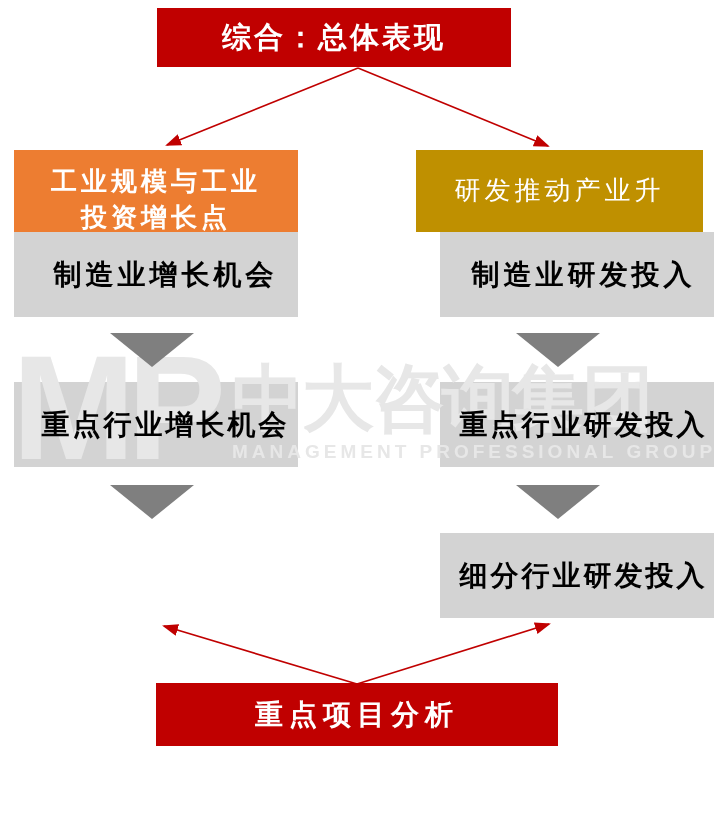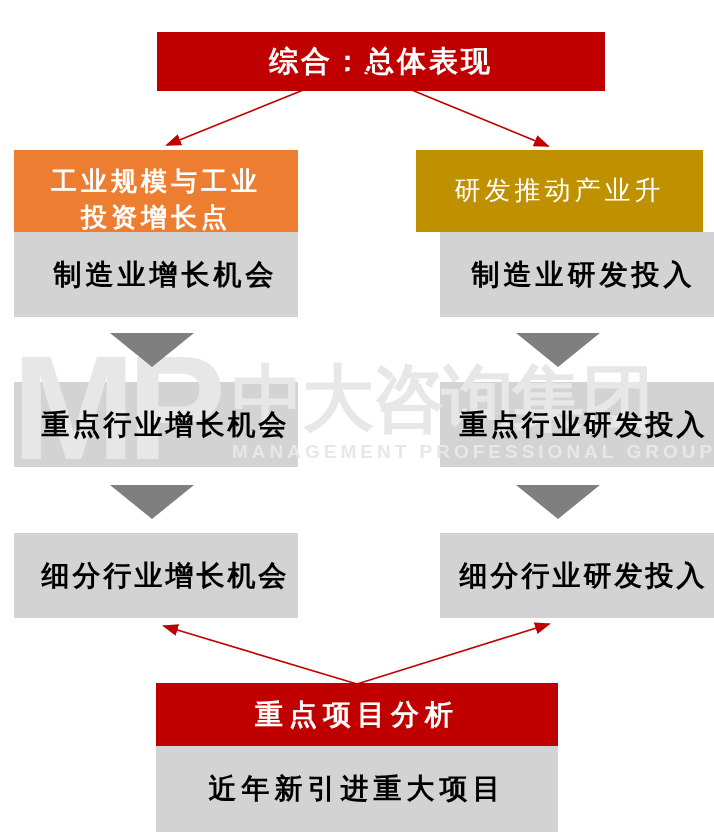--- a/index.html
+++ b/index.html
@@ -22,21 +22,21 @@
 
   
   .node{position:absolute;display:flex;align-items:center;justify-content:center;
         text-align:center;}
   .node span{position:relative;z-index:2;}
   .red-box{background:var(--red);color:var(--text-light);font-weight:bold;}
   .orange-box{background:var(--orange);color:var(--text-light);font-weight:bold;}
   .gold-box{background:var(--gold);color:var(--text-light);font-weight:normal;}
   .gray-box{background:var(--gray-box);color:var(--text-dark);font-weight:bold;}
 
-  .top-box{left:157px;top:8px;width:448px;height:59px;font-size:29px;letter-spacing:3px;margin-top:24px;}
+  .top-box{left:157px;top:8px;width:354px;height:59px;font-size:29px;letter-spacing:3px;}
   .header-box{flex-direction:column;font-size:26px;line-height:36px;letter-spacing:4px;}
   .hdr-left{left:14px;top:150px;width:284px;height:99px;}
   .hdr-right{left:416px;top:150px;width:287px;height:82px;}
 
   .col-left{left:14px;width:284px;padding-left:19px;}
   .col-right{left:440px;width:287px;}
   .row1{top:232px;height:85px;font-size:28px;letter-spacing:4px;}
   .row2{top:382px;height:85px;font-size:28px;letter-spacing:3px;}
   .row3{top:533px;height:85px;font-size:28px;letter-spacing:3px;}
 
@@ -89,39 +89,33 @@
     <span>投资增长点</span>
   </div>
   <div class="node gray-box col-left row1">
     <span>制造业增长机会</span>
   </div>
   <div class="chevron chv-l1"></div>
   <div class="node gray-box col-left row2">
     <span>重点行业增长机会</span>
   </div>
   <div class="chevron chv-l2"></div>
-  <div class="node gray-box col-left row3">
-    <span>细分行业增长机会</span>
-  </div>
 
   <div class="node gold-box header-box hdr-right">
     <span>研发推动产业升</span>
   </div>
   <div class="node gray-box col-right row1">
     <span>制造业研发投入</span>
   </div>
   <div class="chevron chv-r1"></div>
   <div class="node gray-box col-right row2">
     <span>重点行业研发投入</span>
   </div>
   <div class="chevron chv-r2"></div>
   <div class="node gray-box col-right row3">
     <span>细分行业研发投入</span>
   </div>
 
   <div class="node red-box bottom-red">
     <span>重点项目分析</span>
   </div>
-  <div class="node gray-box bottom-gray">
-    <span>近年新引进重大项目</span>
-  </div>
 
 </div>
 
 </body></html>

